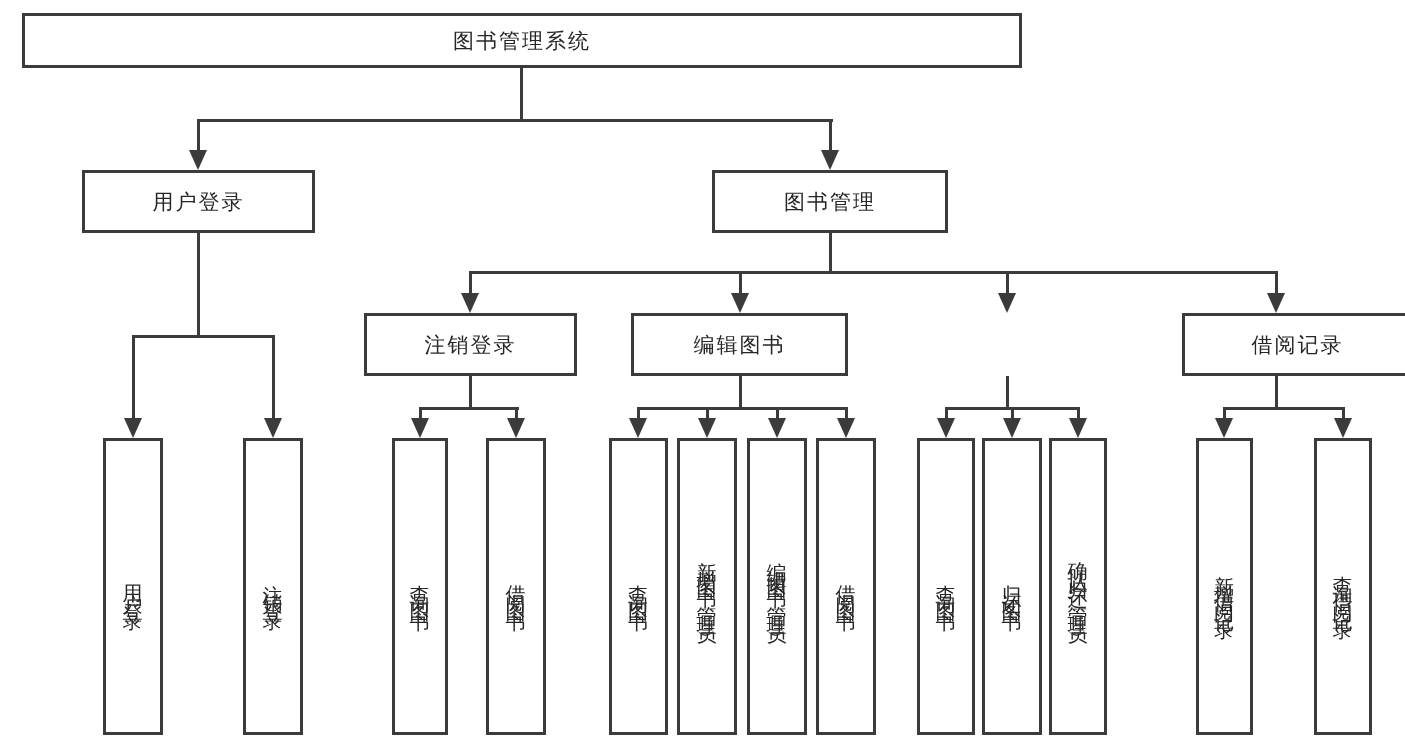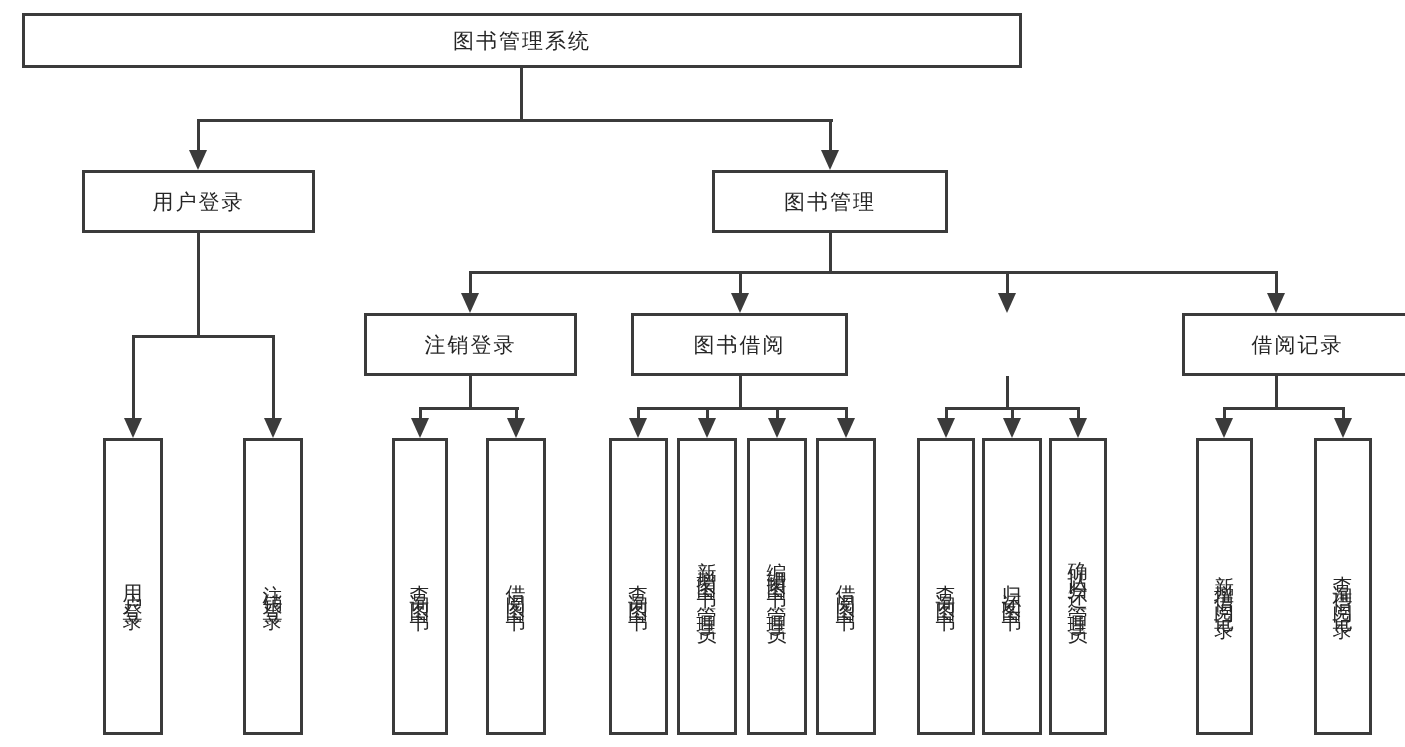--- a/index.html
+++ b/index.html
@@ -63,21 +63,21 @@
 </style>
 </head>
 <body>
 
 <div class="canvas">
 
   <div class="node" id="n-root">图书管理系统</div>
   <div class="node" id="n-ulogin">用户登录</div>
   <div class="node" id="n-bmgmt">图书管理</div>
   <div class="node" id="n-nbr">注销登录</div>
-  <div class="node" id="n-bb">图书借阅</div>
+  <div class="node" id="n-bb">编辑图书</div>
   <div class="node" id="n-br">借阅记录</div>
 
   <div class="node vnode" id="v-ul">用户登录</div>
   <div class="node vnode" id="v-lo">注销登录</div>
   <div class="node vnode" id="v-nq">查询图书</div>
   <div class="node vnode" id="v-nb">借阅图书</div>
   <div class="node vnode" id="v-bq">查询图书</div>
   <div class="node vnode" id="v-ba">新增图书（管理员）</div>
   <div class="node vnode" id="v-be">编辑图书（管理员）</div>
   <div class="node vnode" id="v-bw">借阅图书</div>

